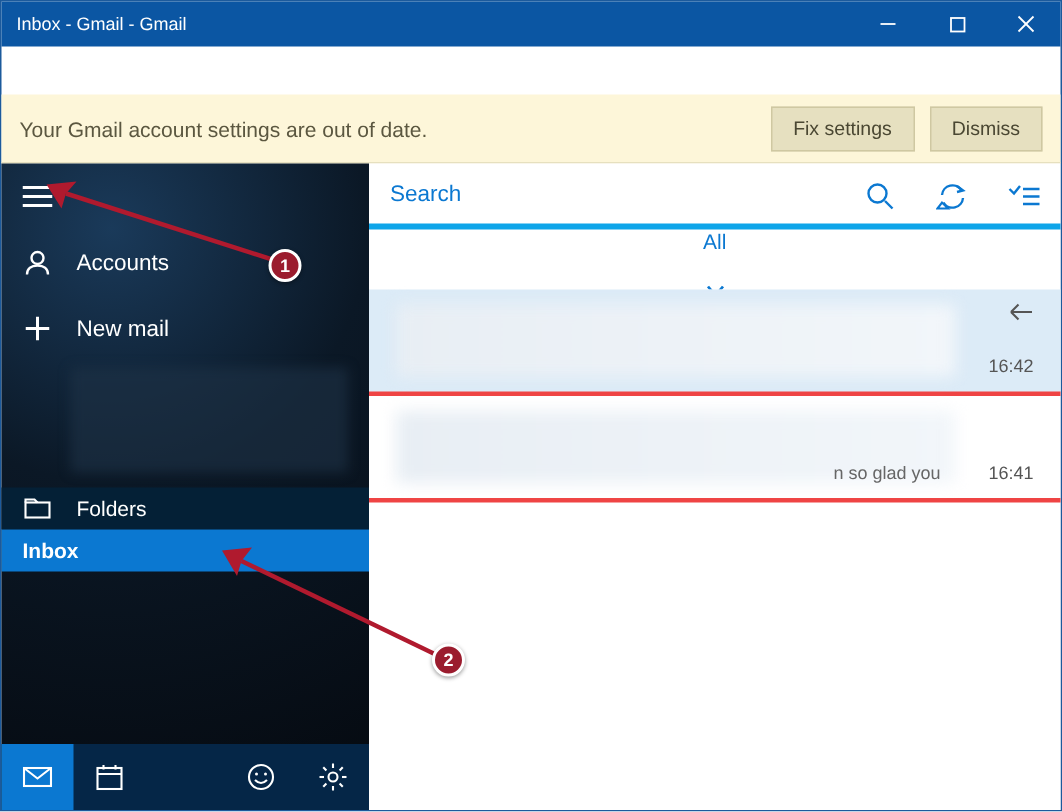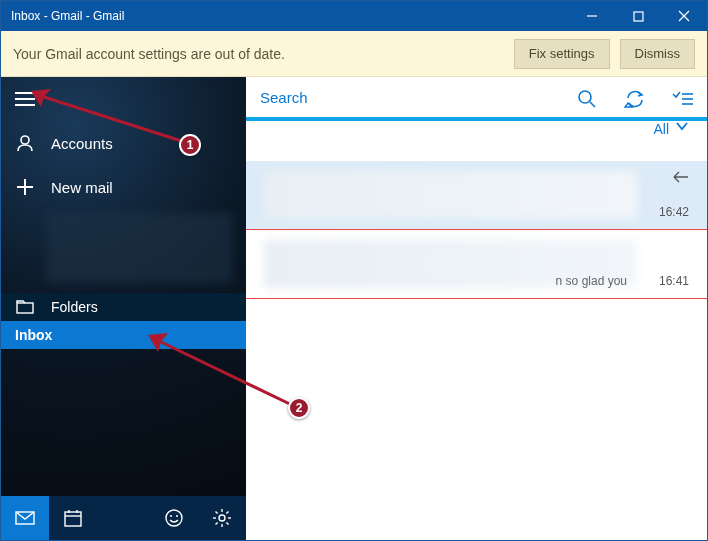--- a/index.html
+++ b/index.html
@@ -6,21 +6,21 @@
   body { width: 708px; height: 541px; overflow: hidden; background: #fff; }
   .window { width: 708px; height: 541px; display: flex; flex-direction: column; border: 1px solid #1c5a9c; }
 
   
   .titlebar { height: 30px; background: #0b56a3; color: #fff; display: flex; align-items: center; }
   .titlebar .title { flex: 1; padding-left: 10px; font-size: 12px; }
   .titlebar .tbtn { width: 46px; height: 30px; display: flex; align-items: center; justify-content: center; }
   .titlebar .tbtn svg { stroke: #fff; }
 
   
-  .notice { height: 46px; background: #fdf6d9; display: flex; align-items: center; padding: 0 12px; gap: 10px; border-bottom: 1px solid #e6e0bf; }
+  .notice { height: 46px; background: #fdf6d9; display: flex; align-items: center; padding: 0 12px; gap: 10px; border-bottom: 1px solid #e6e0bf; margin-top: 32px; }
   .notice .msg { flex: 1; color: #5b5740; font-size: 14px; }
   .notice .nbtn { background: #e6e0c0; border: 1px solid #cfc8a2; color: #4a4732; font-size: 13px; height: 30px; padding: 0 14px; cursor: pointer; }
 
   
   .main { flex: 1; display: flex; min-height: 0; }
 
   
   .sidebar { width: 245px; display: flex; flex-direction: column; color: #fff; position: relative;
     background: radial-gradient(circle at 30% 10%, #1a3a5a 0%, #0b1826 40%, #05090f 100%);
   }
@@ -40,23 +40,23 @@
   .bottombar { height: 44px; background: #052647; display: flex; align-items: center; }
   .bottombar .bbtn { width: 48px; height: 44px; display:flex; align-items:center; justify-content:center; }
   .bottombar .bbtn.active { background: #0b78d1; }
   .bottombar .bspacer { flex: 1; }
 
   
   .content { flex: 1; display: flex; flex-direction: column; background: #fff; }
   .searchbar { height: 44px; display: flex; border-bottom: 4px solid #0ea5e9; }
   .searchbar .search { flex: 1; padding: 0 14px; color: #0b78d1; font-size: 15px; display:flex; align-items:center; height:100%; }
   .searchbar .sbtn { width: 48px; height: 44px; display:flex; align-items:center; justify-content:center; }
-  .filterrow { height: 40px; display:flex; justify-content:flex-end; padding: 0 18px; gap:6px; color:#0b78d1; font-size:14px; }
+  .filterrow { height: 40px; display:flex; align-items:center; justify-content:flex-end; padding: 0 18px; gap:20px; color:#0b78d1; font-size:14px;flex-direction:column; }
   .maillist { flex:1; position:relative; }
-  .mailitem { position:relative; padding: 10px 70px 10px 18px; border-bottom:1px solid #ef4444; }
+  .mailitem { position:relative; padding: 10px 70px 10px 18px; border-bottom:3px solid #ef4444; }
   .mailitem .blur { height: 48px; background: linear-gradient(90deg,#e8eef4,#f2f6fa); filter: blur(5px); border-radius:2px; }
   .mailitem.sel { background: #dcebf7; }
   .mailitem .time { position:absolute; right:18px; bottom:10px; font-size:12px; color:#555; }
   .mailitem .reply { position:absolute; right:18px; top:8px; color:#555; }
   .mailitem .snip { position:absolute; right:80px; bottom:10px; font-size:12px; color:#666;margin-left:47px; }
 
   
   .anno { position: absolute; pointer-events: none; z-index: 50; }
   .badge { width: 22px; height: 22px; border-radius: 50%; background: #9b1c2e; border:2px solid #fff; color:#fff; font-size:12px; font-weight:bold; display:flex; align-items:center; justify-content:center; box-shadow: 0 1px 3px rgba(0,0,0,.4);}
   svg.arrow path { fill: #b01a2e; }

